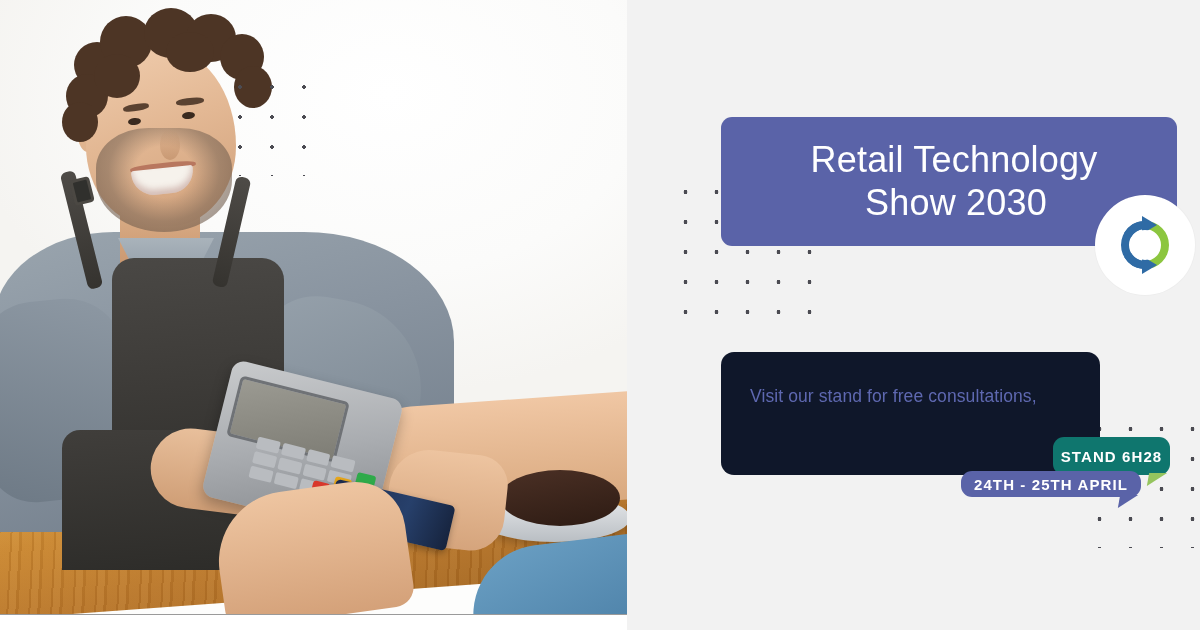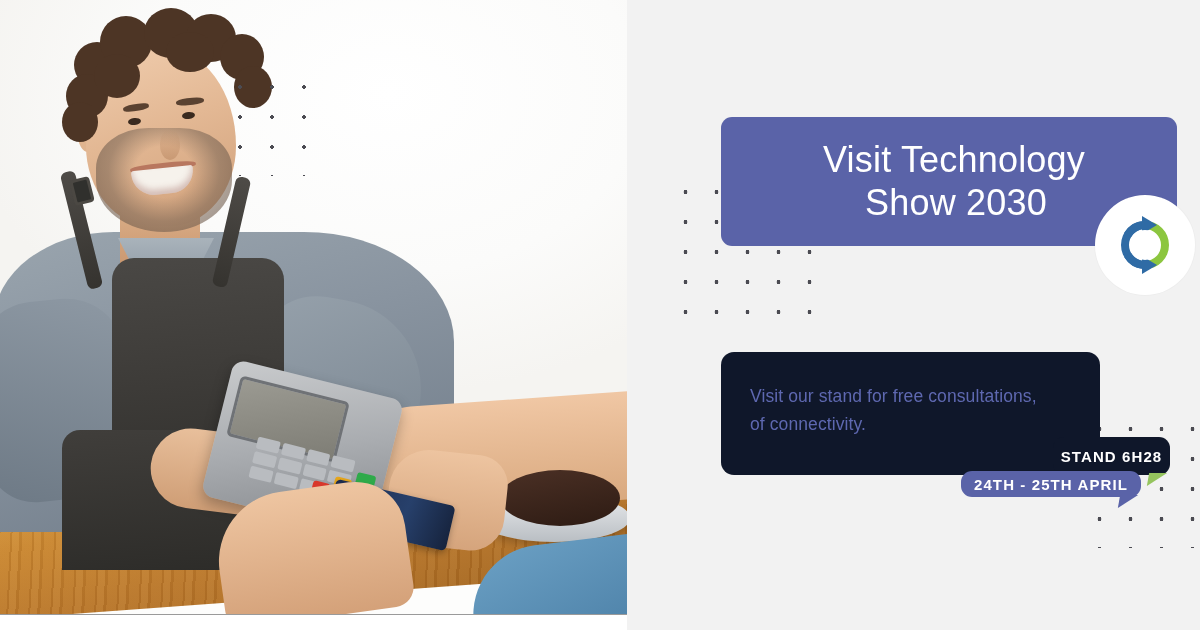--- a/index.html
+++ b/index.html
@@ -268,21 +268,21 @@
   
   .badge {
     position:absolute; z-index:8;
     border-radius:11px;
     color:#ffffff; font-size:15px; font-weight:700; letter-spacing:1.1px;
     display:flex; align-items:center; justify-content:center;
   }
   .badge-stand {
     left:1053px; top:437px; width:117px; height:38px; background:#95c濾;
   }
-  .badge-stand { background:#0f172a; }
+  .badge-stand { background:#0f766e; }
   .badge-stand::after {
     content:""; position:absolute; right:4px; bottom:-11px;
     width:0; height:0;
     border-left:18px solid #95c45e;
     border-bottom:13px solid transparent;
     transform:skewX(-10deg);
   }
   .badge-date {
     left:961px; top:471px; width:180px; height:26px; background:#5a63a8;
   }
@@ -379,37 +379,36 @@
       <div class="dots-photo"></div>
     </div>
   </div>
   <div class="bottom-rule"></div>
   <div class="bottom-strip"></div>
 
   <div class="dots dots-head"></div>
   <div class="dots dots-foot"></div>
 
   <div class="title-banner">
-    <div class="title-line l1">Visit Technology</div>
+    <div class="title-line l1">Retail Technology</div>
     <div class="title-line l2">Show 2030</div>
   </div>
 
   <div class="logo-circle">
     <svg width="66" height="66" viewBox="0 0 66 66">
       <path d="M33 9 A24 24 0 0 0 33 57 L33 49 A16 16 0 0 1 33 17 Z" fill="#2f6ba5"></path>
       <path d="M33 9 A24 24 0 0 1 33 57 L33 49 A16 16 0 0 0 33 17 Z" fill="#8cc63f"></path>
       <path d="M33 9 A24 24 0 0 0 12.2 21 L19.2 25 A16 16 0 0 1 33 17 Z" fill="#2f6ba5"></path>
       <path d="M33 57 A24 24 0 0 1 12.2 45 L19.2 41 A16 16 0 0 0 33 49 Z" fill="#2f6ba5"></path>
       <polygon points="30,4 30,22 45,13" fill="#2f6ba5"></polygon>
       <polygon points="30,44 30,62 45,53" fill="#2f6ba5"></polygon>
       <circle cx="33" cy="33" r="15" fill="#ffffff"></circle>
     </svg>
   </div>
 
   <div class="body-card">
     <div class="body-text">Visit our stand for free consultations,</div>
-    <div class="body-text">of connectivity.</div>
   </div>
 
   <div class="badge badge-stand">STAND 6H28</div>
   <div class="badge badge-date">24TH - 25TH APRIL</div>
 
 </div>
 
 </body></html>

